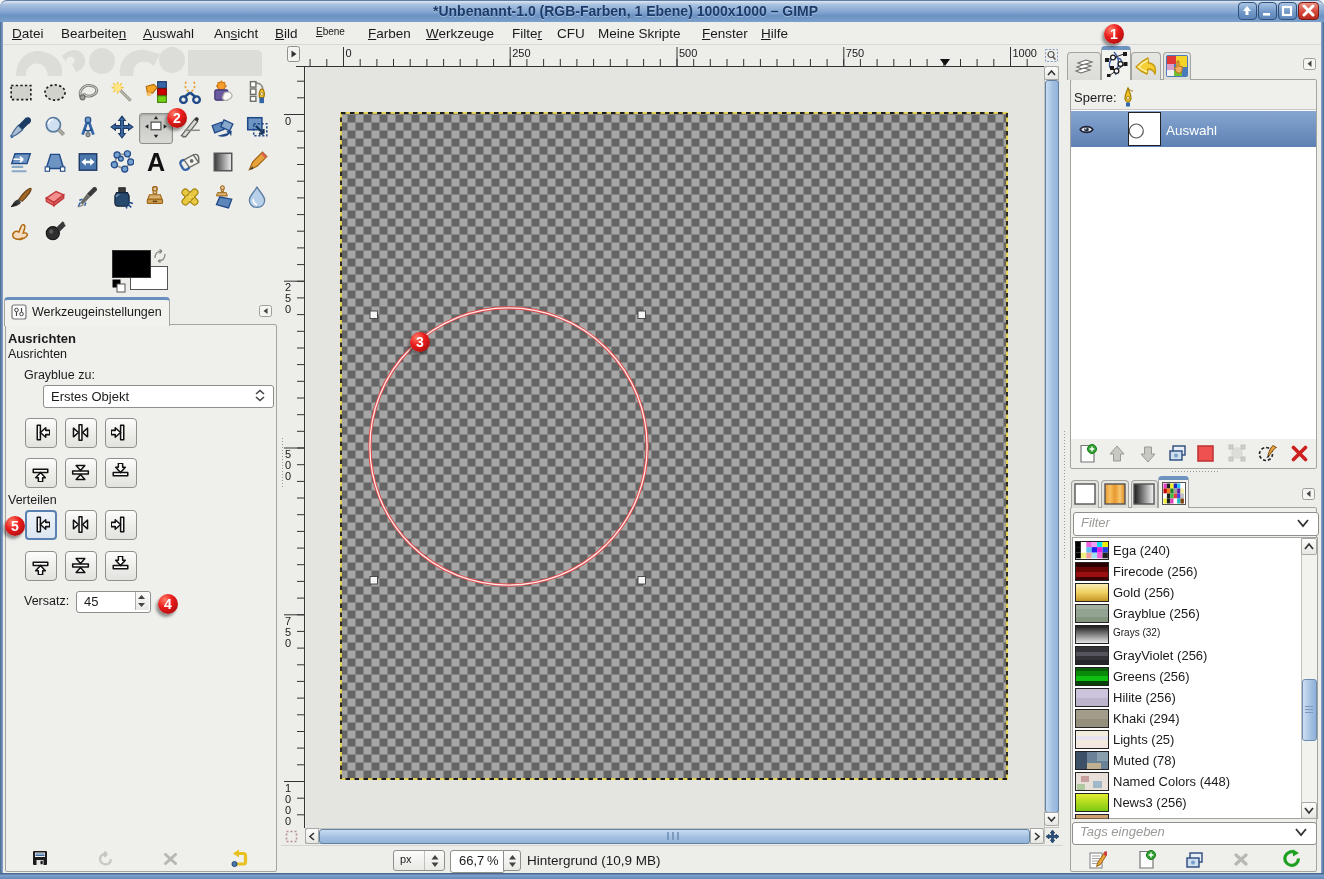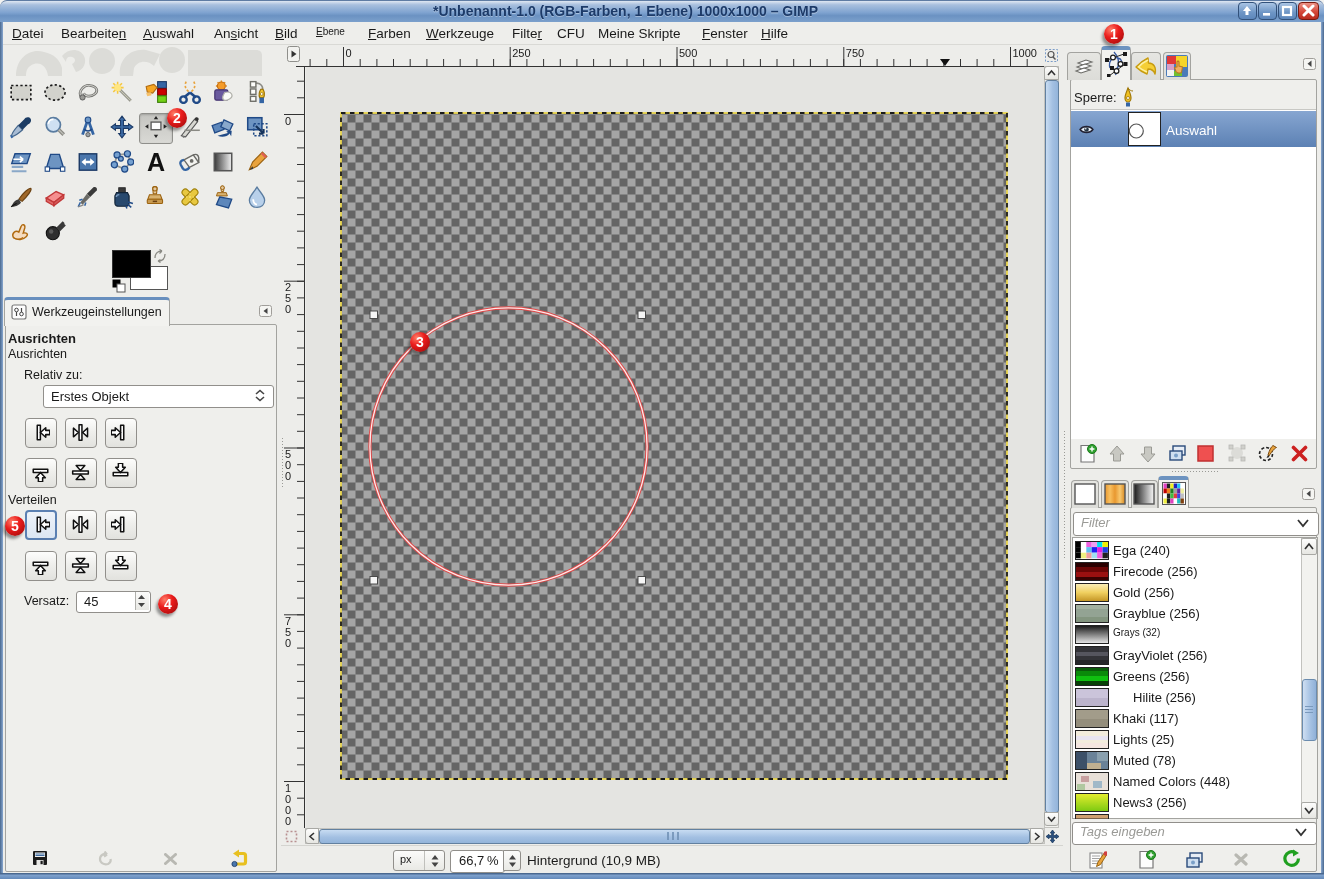--- a/index.html
+++ b/index.html
@@ -280,21 +280,21 @@
     <circle cx="10.5" cy="10" r="1.8" fill="none" stroke="#444" stroke-width="1"></circle>
     <path d="M10.5 4 V8" stroke="#444" stroke-width="1.2"></path>
   </svg>
 <div class="tx" style="left:32px;top:305px;font-size:12.5px;color:#1a1a1a;font-weight:normal;">Werkzeugeinstellungen</div>
 <svg class="abs" style="left:259px;top:305px;" width="13" height="12" viewBox="0 0 13 12">
     <rect x="0.5" y="0.5" width="12" height="11" rx="2" fill="#f5f5f2" stroke="#a09e9a"></rect>
     <path d="M8.5 3 L4.5 6 L8.5 9 Z" fill="#444"></path>
   </svg>
 <div class="tx" style="left:8px;top:331px;font-size:13px;color:#1a1a1a;font-weight:bold;">Ausrichten</div>
 <div class="tx" style="left:8px;top:347px;font-size:12.5px;color:#1a1a1a;font-weight:normal;">Ausrichten</div>
-<div class="tx" style="left:24px;top:368px;font-size:12.5px;color:#1a1a1a;font-weight:normal;">Relativ zu:</div>
+<div class="tx" style="left:24px;top:368px;font-size:12.5px;color:#1a1a1a;font-weight:normal;">Grayblue zu:</div>
 <div class="inp" style="left:43px;top:385px;width:229px;height:21px;"></div>
 <div class="tx" style="left:51px;top:389px;font-size:13px;color:#1a1a1a;font-weight:normal;">Erstes Objekt</div>
 <svg class="abs" style="left:253px;top:389px;" width="14" height="13" viewBox="0 0 14 13">
     <path d="M3 5 L7 1.5 L11 5" fill="none" stroke="#444" stroke-width="1.6"></path>
     <path d="M3 8 L7 11.5 L11 8" fill="none" stroke="#444" stroke-width="1.6"></path>
   </svg>
 <div class="btn" style="left:25px;top:418px;width:32px;height:30px;box-sizing:border-box;"></div>
 <svg class="abs" style="left:31px;top:423px;" width="19" height="19" viewBox="0 0 17 17">
     <rect x="5.6" y="2" width="2.8" height="13" fill="#fff" stroke="#111" stroke-width="1.35" stroke-linejoin="round"></rect>
     <path d="M8.4 8.5 L13.2 4.2 V6.6 H16.8 V10.4 H13.2 V12.8 Z" fill="#fff" stroke="#111" stroke-width="1.35" stroke-linejoin="round"></path>
@@ -844,27 +844,27 @@
     <rect y="9" width="34" height="5" fill="#10c010"></rect>
     <rect y="14" width="34" height="5" fill="#064006"></rect>
     <rect x="0.5" y="0.5" width="33" height="18" fill="none" stroke="#222"></rect>
   </svg>
 <div class="tx" style="left:1113px;top:669px;font-size:13px;color:#1a1a1a;font-weight:normal;text-align:center;">Greens (256)</div>
 <svg class="abs" style="left:1075px;top:688px;" width="34" height="19" viewBox="0 0 34 19">
     <rect width="34" height="19" fill="#cbc4da"></rect>
     <rect y="10" width="34" height="9" fill="#bcb4cc"></rect>
     <rect x="0.5" y="0.5" width="33" height="18" fill="none" stroke="#222"></rect>
   </svg>
-<div class="tx" style="left:1113px;top:690px;font-size:13px;color:#1a1a1a;font-weight:normal;margin-left:20px;">Hilite (256)</div>
+<div class="tx" style="left:1113px;top:690px;font-size:13px;color:#1a1a1a;font-weight:normal;">Hilite (256)</div>
 <svg class="abs" style="left:1075px;top:709px;" width="34" height="19" viewBox="0 0 34 19">
     <rect width="34" height="19" fill="#a29c8a"></rect>
     <rect y="10" width="34" height="9" fill="#948e7c"></rect>
     <rect x="0.5" y="0.5" width="33" height="18" fill="none" stroke="#222"></rect>
   </svg>
-<div class="tx" style="left:1113px;top:711px;font-size:13px;color:#1a1a1a;font-weight:normal;">Khaki (117)</div>
+<div class="tx" style="left:1113px;top:711px;font-size:13px;color:#1a1a1a;font-weight:normal;">Khaki (294)</div>
 <svg class="abs" style="left:1075px;top:730px;" width="34" height="19" viewBox="0 0 34 19">
     <rect width="34" height="19" fill="#f2ecdc"></rect>
     <rect y="6" width="34" height="4" fill="#e8e4f0"></rect>
     <rect y="13" width="34" height="6" fill="#f4e6e0"></rect>
     <rect x="0.5" y="0.5" width="33" height="18" fill="none" stroke="#222"></rect>
   </svg>
 <div class="tx" style="left:1113px;top:732px;font-size:13px;color:#1a1a1a;font-weight:normal;">Lights (25)</div>
 <svg class="abs" style="left:1075px;top:751px;" width="34" height="19" viewBox="0 0 34 19">
     <rect width="34" height="19" fill="#6a8298"></rect>
     <rect x="0" width="12" height="19" fill="#3c5068"></rect>

